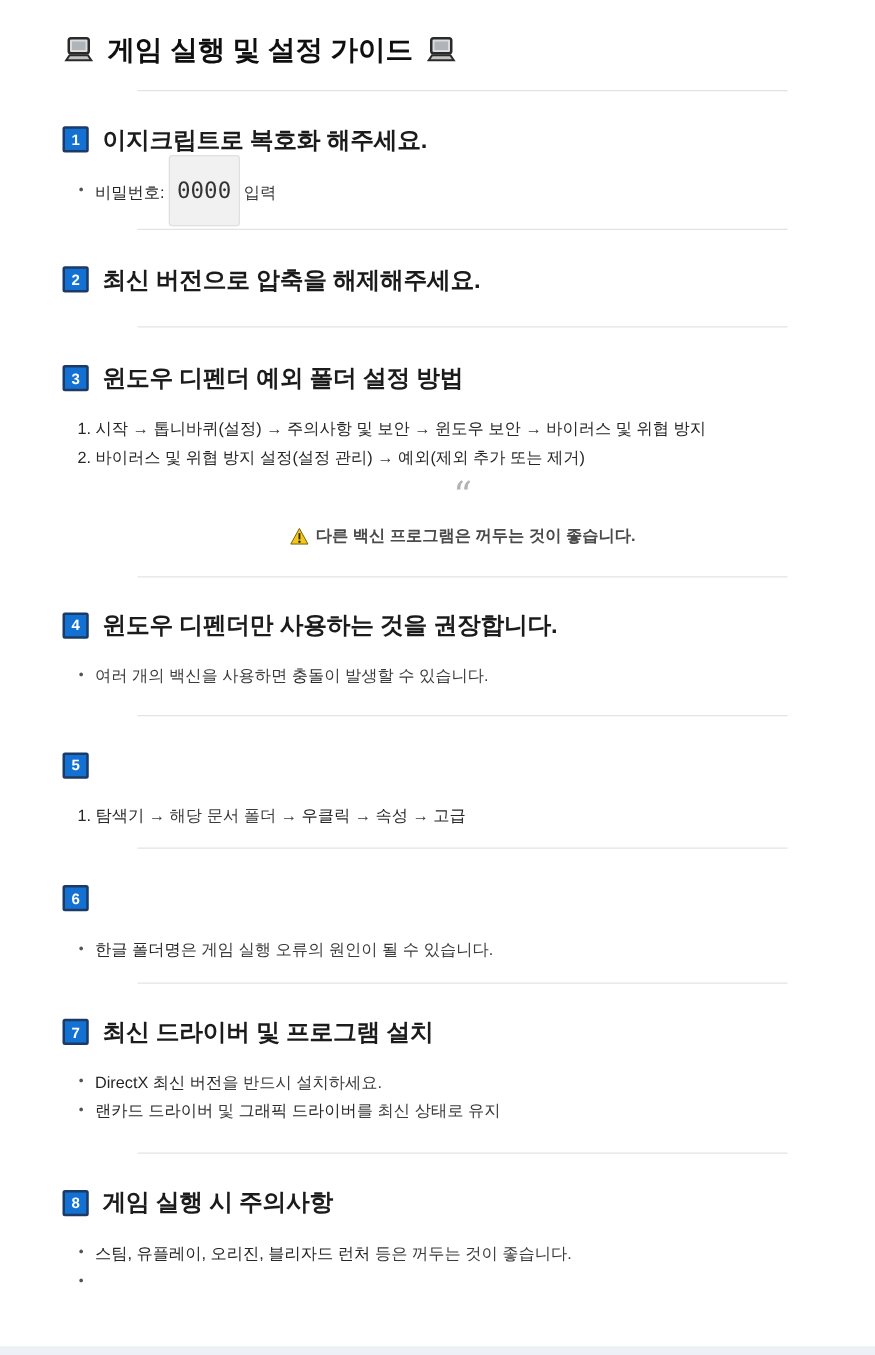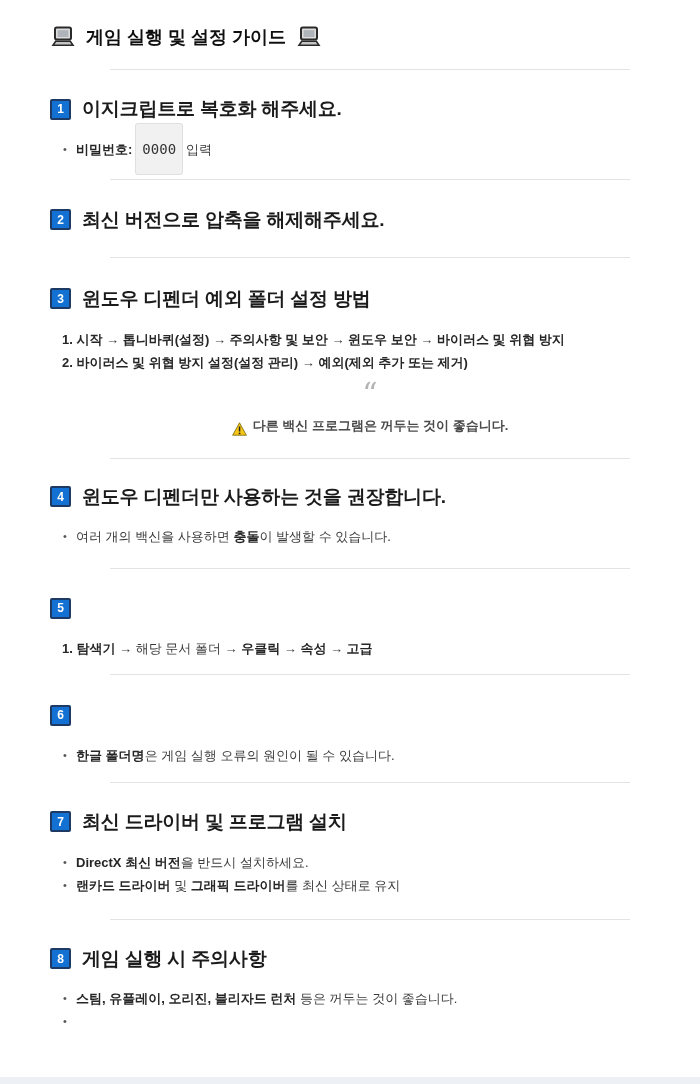--- a/index.html
+++ b/index.html
@@ -4,46 +4,46 @@
 <style>
   html,body{margin:0;padding:0;}
   body{
     width:700px;height:1084px;position:relative;overflow:hidden;
     background:#ffffff;color:#333;
     font-family:"Liberation Sans","DejaVu Sans",sans-serif;
   }
   .container{padding:8px 50px 0 50px;}
   
   .title{display:flex;align-items:center;gap:10px;height:34px;
-         font-size:18px;font-weight:bold;color:#0f0f0f;}
+         font-size:22px;font-weight:bold;color:#0f0f0f;}
   .lap{flex:0 0 auto;display:inline-flex;}
   
   .divider{height:1px;background:#e3e3e3;width:520px;margin-left:60px;}
   
   .sec-heading{display:flex;align-items:center;gap:11px;height:26px;
                font-size:19px;font-weight:bold;color:#1b1b1b;letter-spacing:-0.2px;}
   .badge{width:21px;height:21px;box-sizing:border-box;flex:0 0 auto;
          background:#1371d3;border:2px solid #1c3a63;border-radius:2px;
          display:inline-flex;align-items:center;justify-content:center;
          color:#fff;font-size:12px;font-weight:bold;line-height:1;}
   
   ul.bullets,ol.steps{list-style:none;margin:0;padding:0 0 0 12px;}
   ul.bullets li,ol.steps li{position:relative;font-size:13px;line-height:23px;color:#3a3a3a;}
   ul.bullets li{padding-left:14px;}
   ul.bullets li::before{content:"\2022";position:absolute;left:1px;top:0;color:#555;font-size:11px;}
-  .b{font-weight:bold;color:#262626;}
+  .b{font-weight:normal;color:#262626;}
   .code{font-family:"DejaVu Sans Mono","Liberation Mono",monospace;
-        font-size:14px;background:#f1f1f1;border:1px solid #e0e0e0;border-radius:3px;
+        font-size:18px;background:#f1f1f1;border:1px solid #e0e0e0;border-radius:3px;
         padding:17px 6px;margin:0 3px;color:#333;}
   
   .quote{width:520px;margin-left:60px;text-align:center;}
   .qmark{font-family:"DejaVu Serif","Liberation Serif",serif;
          font-size:30px;line-height:28px;color:#b3b3b3;height:30px;}
   .qline{margin-top:6px;font-size:13px;font-weight:bold;color:#4a4a4a;
-         display:flex;align-items:flex-end;justify-content:center;gap:6px;line-height:20px;}
+         display:flex;align-items:center;justify-content:center;gap:6px;line-height:20px;}
   .warn{flex:0 0 auto;display:inline-flex;}
   
   .bottom-strip{position:absolute;left:0;bottom:0;width:700px;height:7px;background:#edf1f5;}
   
   .mt6{margin-top:6px}.mt12{margin-top:12px}.mt14{margin-top:14px}.mt15{margin-top:15px}
   .mt18{margin-top:18px}.mt20{margin-top:20px}.mt22{margin-top:22px}.mt24{margin-top:24px}
   .mt25{margin-top:25px}.mt26{margin-top:26px}.mt27{margin-top:27px}.mt28{margin-top:28px}
 </style>
 </head>
 <body>

